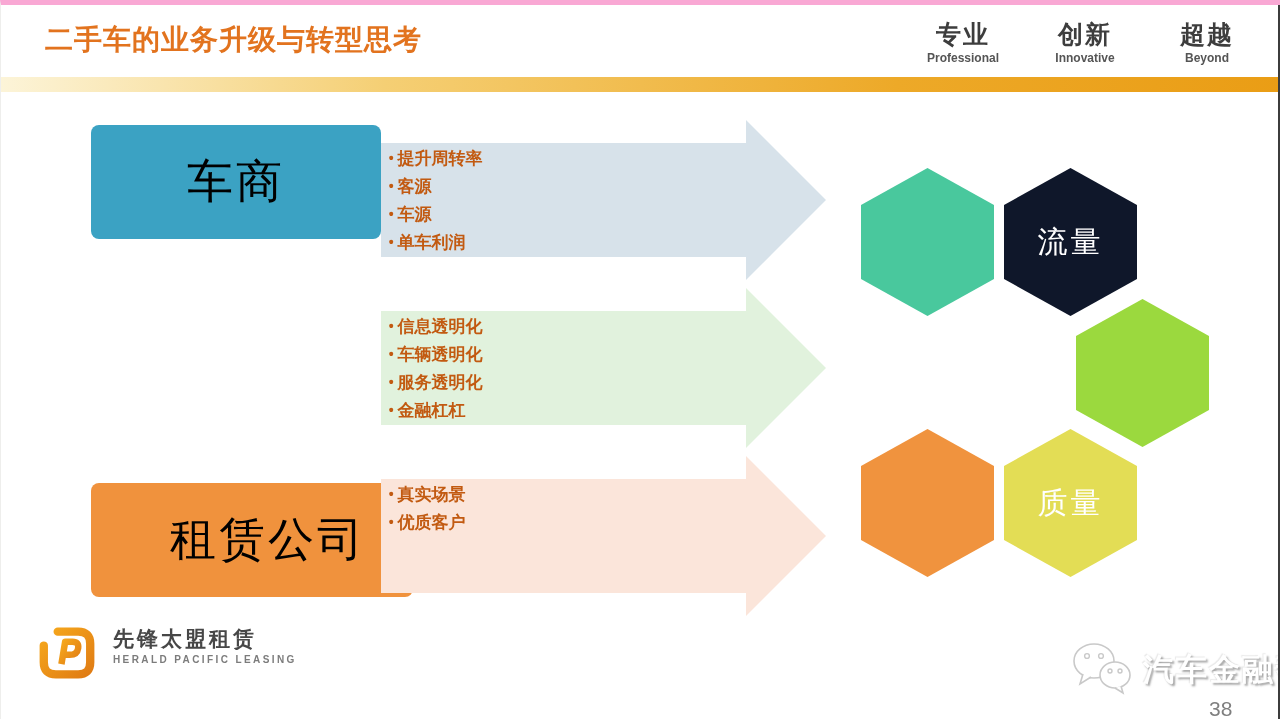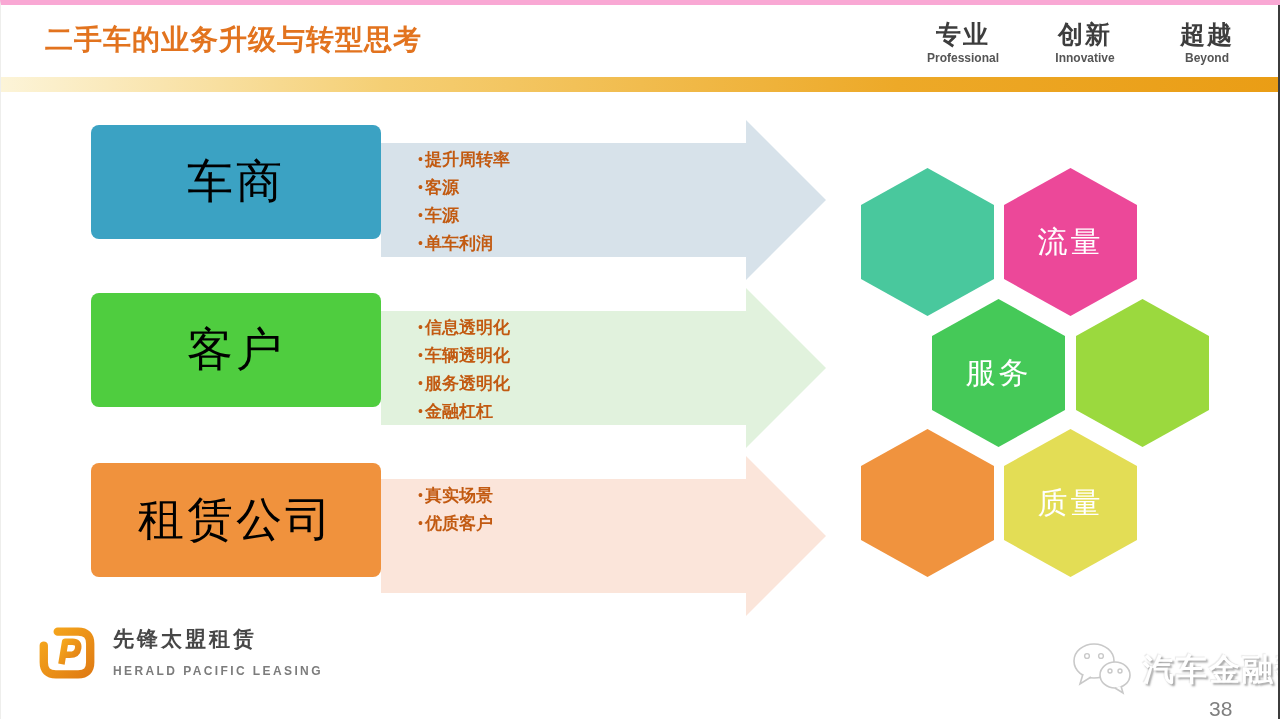--- a/index.html
+++ b/index.html
@@ -25,29 +25,29 @@
     background:linear-gradient(to right,#fcf4d8 0%,#f5cf74 30%,#eda928 70%,#ea9d15 100%);
   }
 
   
   .rbox{
     position:absolute;left:90px;width:290px;height:114px;border-radius:8px;
     display:flex;align-items:center;justify-content:center;
     color:#000000;font-family:"Liberation Serif",serif;
     font-size:46px;letter-spacing:3px;white-space:nowrap;
   }
-  .rbox1{top:120px;} .rbox2{top:288px;} .rbox3{top:458px;}
+  .rbox1{top:120px;} .rbox2{top:288px;} .rbox3{top:478px;padding-left:32px;}
 
   
   .arrow{
     position:absolute;left:380px;width:445px;height:160px;
     clip-path:polygon(0 23px,365px 23px,365px 0,445px 80px,365px 160px,365px 137px,0 137px);
   }
   .arrow1{top:115px;} .arrow2{top:283px;} .arrow3{top:451px;}
-  .bullets{position:absolute;left:386px;width:340px;font-family:Liberation Serif, serif;margin-left:31px;}
+  .bullets{position:absolute;left:386px;width:340px;font-family:Liberation Mono, monospace;}
   .bullets1{top:141px;} .bullets2{top:309px;} .bullets3{top:477px;}
   .bullet{
     font-size:17px;line-height:27px;font-weight:600;color:#c25a11;white-space:nowrap;
   }
   .bullet::before{content:"•";font-size:14px;margin-right:2px;position:relative;top:-1px;}
 
   
   .hex{
     position:absolute;width:133px;height:148px;
     clip-path:polygon(50% 0,100% 25%,100% 75%,50% 100%,0 75%,0 25%);
@@ -55,21 +55,21 @@
     color:#ffffff;font-family:"Liberation Serif",serif;font-size:30px;letter-spacing:3px;
   }
   .hex1{left:860px;top:163px;} .hex2{left:1003px;top:163px;}
   .hex3{left:931px;top:294px;} .hex4{left:1075px;top:294px;}
   .hex5{left:860px;top:424px;} .hex6{left:1003px;top:424px;}
 
   
   .logo{position:absolute;left:38px;top:622px;display:flex;}
   .logo-text{margin-left:18px;}
   .logo-cn{font-size:21px;font-weight:bold;color:#474747;letter-spacing:3px;line-height:24px;}
-  .logo-en{font-size:12px;color:#7c7c7c;letter-spacing:2.4px;margin-top:13px;font-weight:bold;}
+  .logo-en{font-size:10px;color:#7c7c7c;letter-spacing:2.4px;margin-top:3px;font-weight:bold;}
 
   .watermark{position:absolute;left:1070px;top:634px;display:flex;align-items:center;}
   .wm-text{
     margin-left:10px;font-size:31px;font-weight:bold;letter-spacing:2px;
     color:#ffffff;font-family:"Liberation Serif",serif;white-space:nowrap;
     text-shadow:2px 2px 2px rgba(140,140,140,0.75),-1px -1px 1px rgba(230,230,230,0.9);
   }
   .page-number{position:absolute;left:1208px;top:692px;font-size:21px;color:#7f7f7f;}
 </style>
 </head>
@@ -100,48 +100,42 @@
     <span>车商</span>
   </div>
   <div class="arrow arrow1" style="background: rgb(215, 226, 234);"></div>
   <div class="bullets bullets1">
     <div class="bullet">提升周转率</div>
     <div class="bullet">客源</div>
     <div class="bullet">车源</div>
     <div class="bullet">单车利润</div>
   </div>
 
-  <div class="rbox rbox2" style="background: rgb(79, 205, 63);">
-    <span>客户</span>
-  </div>
   <div class="arrow arrow2" style="background: rgb(225, 242, 221);"></div>
   <div class="bullets bullets2">
     <div class="bullet">信息透明化</div>
     <div class="bullet">车辆透明化</div>
     <div class="bullet">服务透明化</div>
     <div class="bullet">金融杠杠</div>
   </div>
 
   <div class="rbox rbox3" style="background: rgb(240, 146, 61);">
     <span>租赁公司</span>
   </div>
   <div class="arrow arrow3" style="background: rgb(251, 229, 218);"></div>
   <div class="bullets bullets3">
     <div class="bullet">真实场景</div>
     <div class="bullet">优质客户</div>
   </div>
 
   <div class="hex hex1" style="background: rgb(73, 200, 157);">
     <span></span>
   </div>
-  <div class="hex hex2" style="background: #ec4899;">
+  <div class="hex hex2" style="background: #0f172a;">
     <span>流量</span>
-  </div>
-  <div class="hex hex3" style="background: rgb(69, 201, 88);">
-    <span>服务</span>
   </div>
   <div class="hex hex4" style="background: rgb(155, 217, 62);">
     <span></span>
   </div>
   <div class="hex hex5" style="background: rgb(240, 147, 62);">
     <span></span>
   </div>
   <div class="hex hex6" style="background: rgb(227, 221, 85);">
     <span>质量</span>
   </div>

